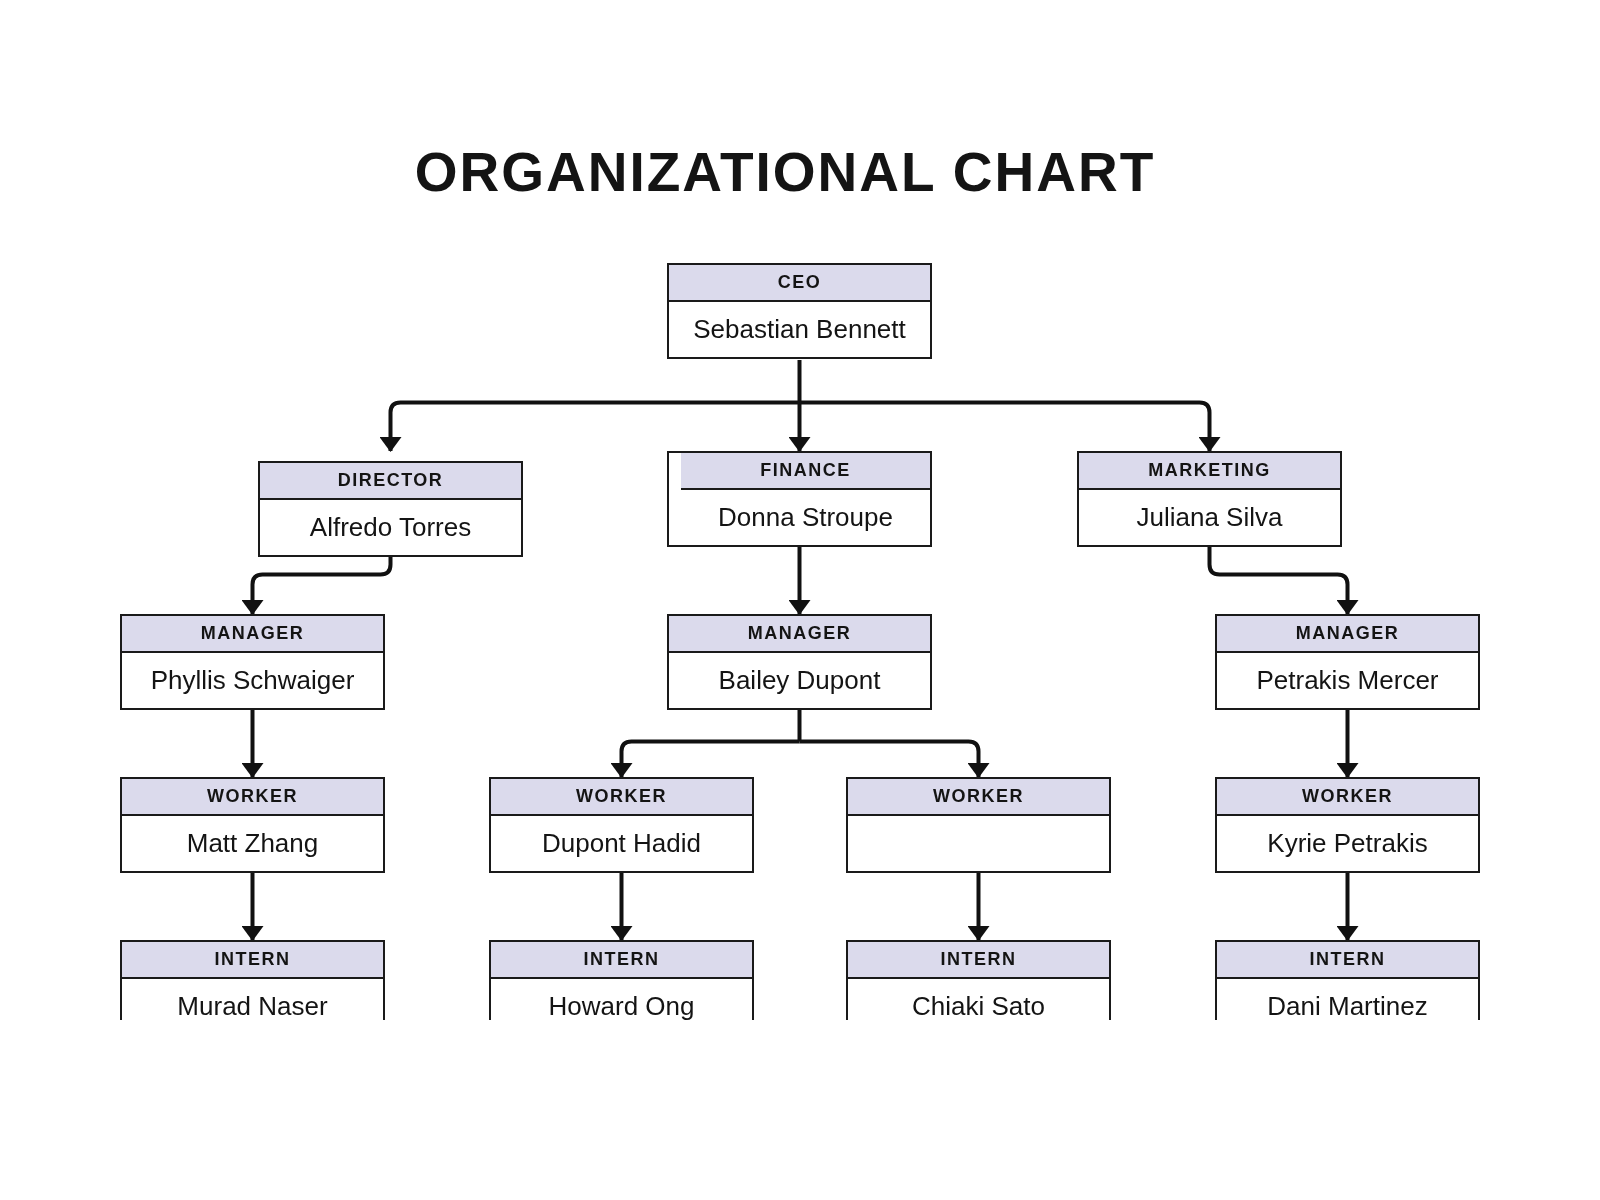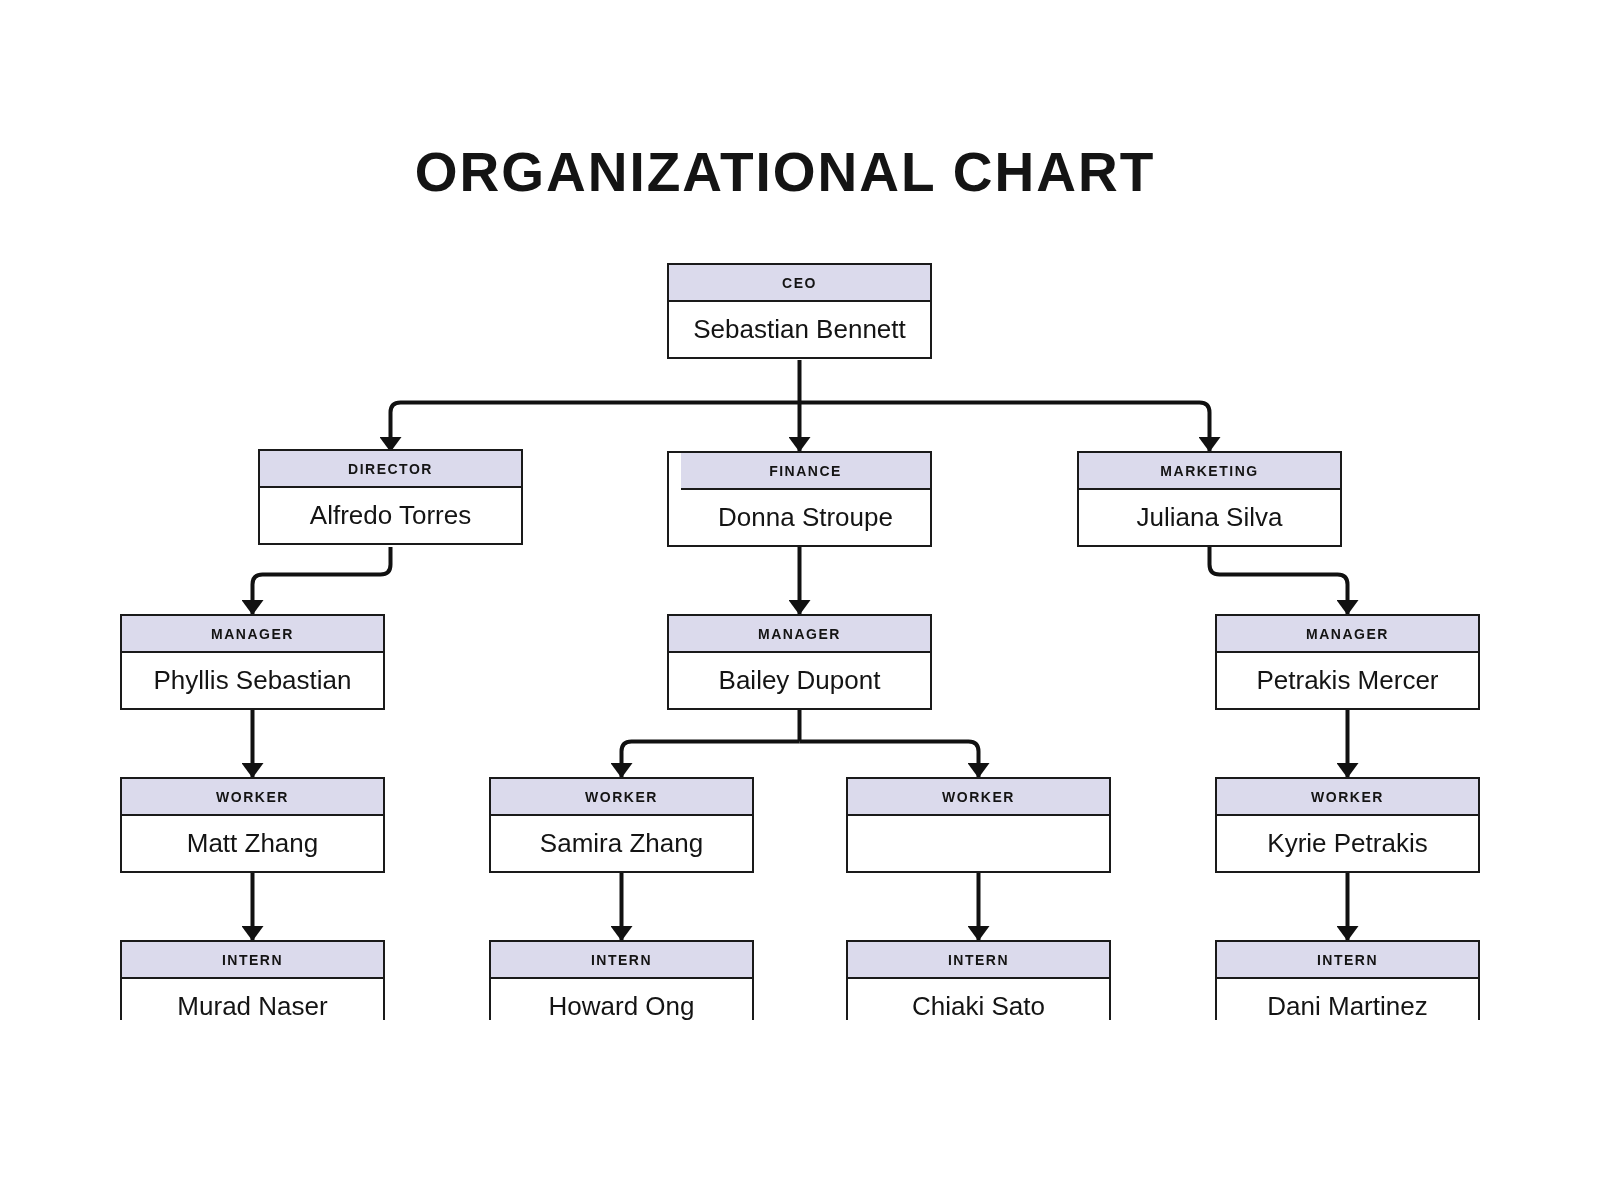--- a/index.html
+++ b/index.html
@@ -54,21 +54,21 @@
     flex-direction: column;
   }
   .node-header {
     height: 37px;
     flex: 0 0 37px;
     background: var(--header-fill);
     border-bottom: 2px solid var(--border);
     display: flex;
     align-items: center;
     justify-content: center;
-    font-size: 14px;
+    font-size: 18px;
     font-weight: bold;
     letter-spacing: 1.5px;
     color: var(--text);
   }
   .node-body {
     flex: 1 1 auto;
     display: flex;
     align-items: center;
     justify-content: center;
     font-size: 26px;
@@ -105,53 +105,53 @@
     <path class="edge" d="M621.5 873 V940" marker-end="url(#arrow)"></path>
     <path class="edge" d="M978.5 873 V940" marker-end="url(#arrow)"></path>
     <path class="edge" d="M1347.5 873 V940" marker-end="url(#arrow)"></path>
   </svg>
 
   <div class="node" style="left:667px; top:263px;">
     <div class="node-header">CEO</div>
     <div class="node-body">Sebastian Bennett</div>
   </div>
 
-  <div class="node" style="left:258px; top:449px;">
+  <div class="node" style="left:258px; top:461px;">
     <div class="node-header">DIRECTOR</div>
     <div class="node-body">Alfredo Torres</div>
   </div>
   <div class="node" style="left:667px; top:451px;padding-left:12px;">
     <div class="node-header">FINANCE</div>
     <div class="node-body">Donna Stroupe</div>
   </div>
   <div class="node" style="left:1077px; top:451px;">
     <div class="node-header">MARKETING</div>
     <div class="node-body">Juliana Silva</div>
   </div>
 
   <div class="node" style="left:120px; top:614px;">
     <div class="node-header">MANAGER</div>
-    <div class="node-body">Phyllis Sebastian</div>
+    <div class="node-body">Phyllis Schwaiger</div>
   </div>
   <div class="node" style="left:667px; top:614px;">
     <div class="node-header">MANAGER</div>
     <div class="node-body">Bailey Dupont</div>
   </div>
   <div class="node" style="left:1215px; top:614px;">
     <div class="node-header">MANAGER</div>
     <div class="node-body">Petrakis Mercer</div>
   </div>
 
   <div class="node" style="left:120px; top:777px;">
     <div class="node-header">WORKER</div>
     <div class="node-body">Matt Zhang</div>
   </div>
   <div class="node" style="left:489px; top:777px;">
     <div class="node-header">WORKER</div>
-    <div class="node-body">Samira Zhang</div>
+    <div class="node-body">Dupont Hadid</div>
   </div>
   <div class="node" style="left:846px; top:777px;">
     <div class="node-header">WORKER</div>
   </div>
   <div class="node" style="left:1215px; top:777px;">
     <div class="node-header">WORKER</div>
     <div class="node-body">Kyrie Petrakis</div>
   </div>
 
   <div class="node" style="left:120px; top:940px;">

